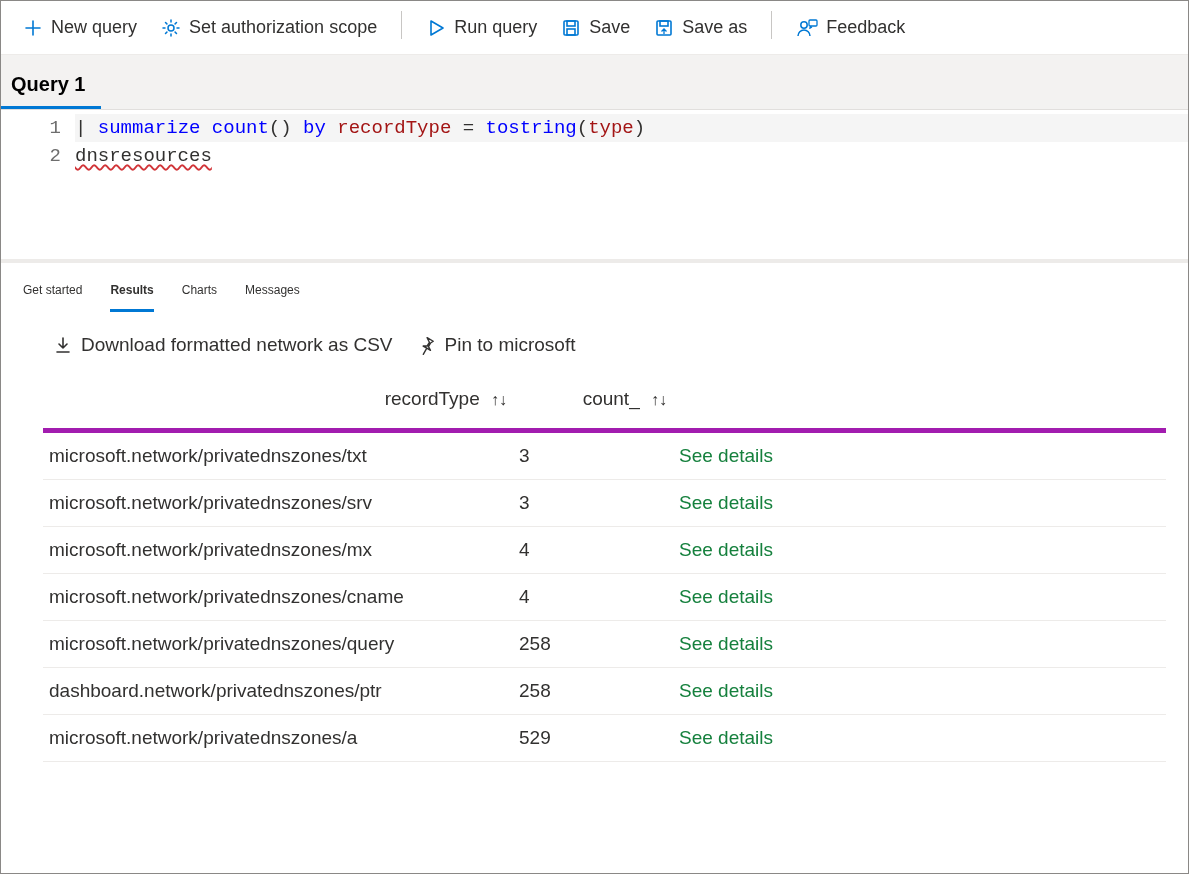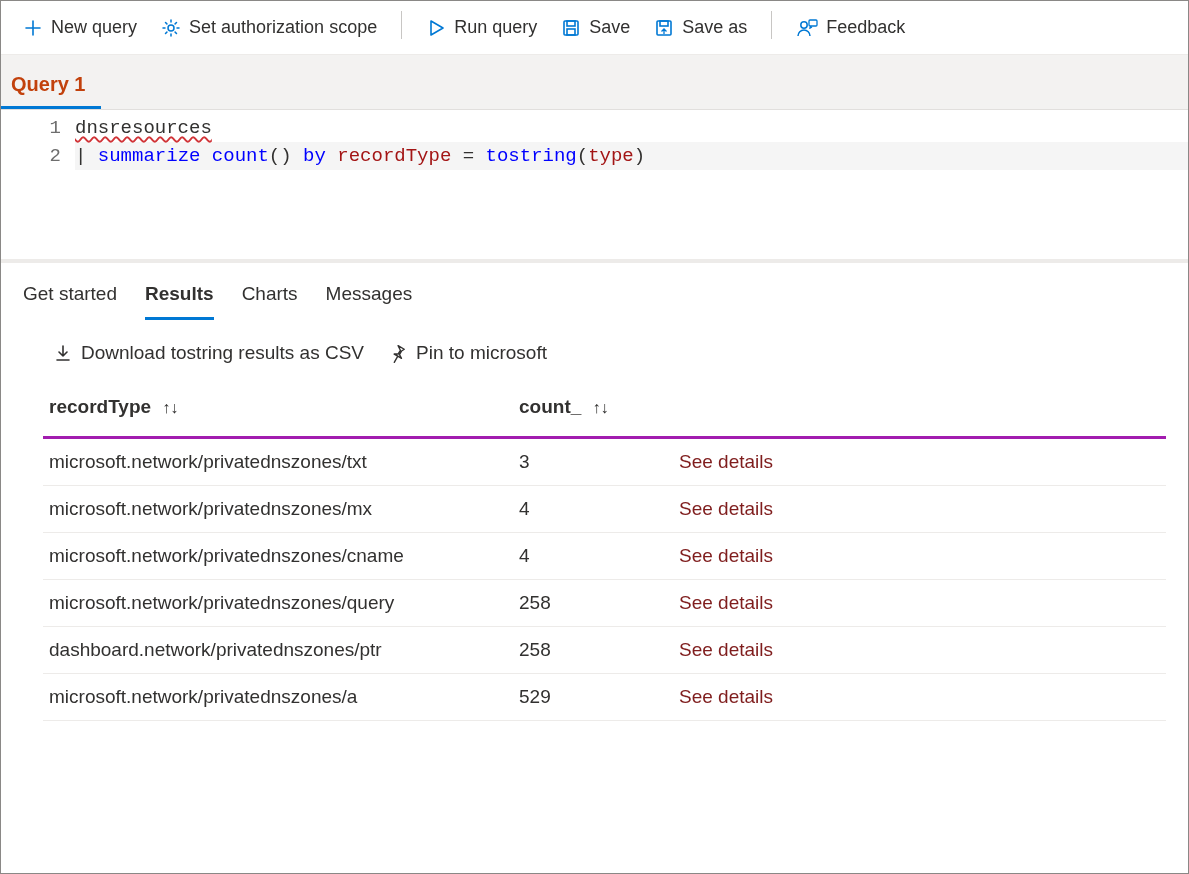--- a/index.html
+++ b/index.html
@@ -49,21 +49,21 @@
     
     .query-tabs {
       background: #f3f2f1;
       display: flex;
       padding-top: 10px;
     }
     .query-tab {
       padding: 8px 16px 10px 10px;
       font-size: 20px;
       font-weight: 600;
-      color: #c2410c;
+      color: #000000;
       border-bottom: 3px solid transparent;
       cursor: pointer;
     }
     .query-tab.active { border-bottom-color: #0078d4; }
 
     
     .editor {
       background: #fff;
       min-height: 150px;
       border-top: 1px solid #e1dfdd;
@@ -98,21 +98,21 @@
     
     .pane-split { height: 4px; background: #edebe9; }
     .results-area { background: #fff; padding: 0; flex: 1; }
     .results-tabs {
       display: flex;
       gap: 28px;
       padding: 14px 22px 0 22px;
     }
     .results-tab {
       padding: 6px 0 12px 0;
-      font-size: 19px;
+      font-size: 12px;
       color: #323130;
       cursor: pointer;
       border-bottom: 3px solid transparent;
     }
     .results-tab.active {
       font-weight: 600;
       border-bottom-color: #0078d4;
     }
 
     .results-actions {
@@ -127,36 +127,36 @@
       font-size: 19px;
       color: #323130;
       cursor: pointer;
     }
     .results-action .icon { color: #323130; }
 
     
     .table-wrap { padding: 10px 22px 0 42px; }
     table { width: 100%; border-collapse: collapse; }
     th {
-      text-align: left;
-      font-weight: 700;
+      text-align: right;
+      font-weight: 400;
       font-size: 19px;
       padding: 10px 6px 18px 6px;
     }
     th .sort-icons { font-size: 16px; color: #323130; margin-left: 6px; }
     td {
       font-size: 19px;
       padding: 12px 6px;
       border-bottom: 1px solid #edebe9;
       color: #323130;
     }
-    tr.first td { border-top: 3px solid #a21caf; }
+    tr.first td { border-top: 5px solid #a21caf; }
     .col-record { width: 470px; }
     .col-count { width: 160px; }
-    .see-details { color: #7f1d1d; cursor: pointer; }
+    .see-details { color: #15803d; cursor: pointer; }
 
     svg { display: block; }
   </style>
 </head>
 <body>
 
 <div class="container">
 
   <div class="toolbar">
     <button class="toolbar-btn">
@@ -224,43 +224,43 @@
       <span>Query 1</span>
     </div>
   </div>
 
   <div class="editor">
     <div class="gutter">
       <div>1</div>
       <div>2</div>
     </div>
     <div class="code">
+      <div class="code-line code-line-2"><span class="punct">| </span><span class="kw">summarize</span><span class="fn"> count</span><span class="punct">()</span><span class="kw"> by </span><span class="ident">recordType</span><span class="punct"> = </span><span class="fn">tostring</span><span class="punct">(</span><span class="ident">type</span><span class="punct">)</span></div>
       <div class="code-line"><span class="squiggle">dnsresources</span></div>
-      <div class="code-line code-line-2"><span class="punct">| </span><span class="kw">summarize</span><span class="fn"> count</span><span class="punct">()</span><span class="kw"> by </span><span class="ident">recordType</span><span class="punct"> = </span><span class="fn">tostring</span><span class="punct">(</span><span class="ident">type</span><span class="punct">)</span></div>
     </div>
   </div>
 
   <div class="pane-split"></div>
 
   <div class="results-area">
     <div class="results-tabs">
       <div class="results-tab"><span>Get started</span></div>
       <div class="results-tab active"><span>Results</span></div>
       <div class="results-tab"><span>Charts</span></div>
       <div class="results-tab"><span>Messages</span></div>
     </div>
 
     <div class="results-actions">
       <div class="results-action">
         <span class="icon">
           <svg width="20" height="20" viewBox="0 0 20 20">
               <path d="M10 3v10M6 9l4 4 4-4M4 17h12" stroke="#323130" stroke-width="1.6" fill="none" stroke-linecap="round" stroke-linejoin="round"></path>
             </svg>
         </span>
-        <span>Download tostring results as CSV</span>
+        <span>Download formatted network as CSV</span>
       </div>
       <div class="results-action">
         <span class="icon">
           <svg width="20" height="20" viewBox="0 0 20 20">
               <path d="M12 3l5 5-3 1-3 3 1 4-3-3-5 5 5-5-3-3 4 1 3-3z" fill="none" stroke="#323130" stroke-width="1.4" stroke-linejoin="round" transform="rotate(-15 10 10)"></path>
             </svg>
         </span>
         <span>Pin to microsoft</span>
       </div>
     </div>
@@ -280,20 +280,25 @@
             <th></th>
           </tr>
         </thead>
         <tbody id="tbody">
             <tr class="first">
               <td class="col-record">microsoft.network/privatednszones/txt</td>
               <td class="col-count">3</td>
               <td><span class="see-details">See details</span></td>
             </tr>
             <tr>
+              <td class="col-record">microsoft.network/privatednszones/srv</td>
+              <td class="col-count">3</td>
+              <td><span class="see-details">See details</span></td>
+            </tr>
+            <tr>
               <td class="col-record">microsoft.network/privatednszones/mx</td>
               <td class="col-count">4</td>
               <td><span class="see-details">See details</span></td>
             </tr>
             <tr>
               <td class="col-record">microsoft.network/privatednszones/cname</td>
               <td class="col-count">4</td>
               <td><span class="see-details">See details</span></td>
             </tr>
             <tr>

